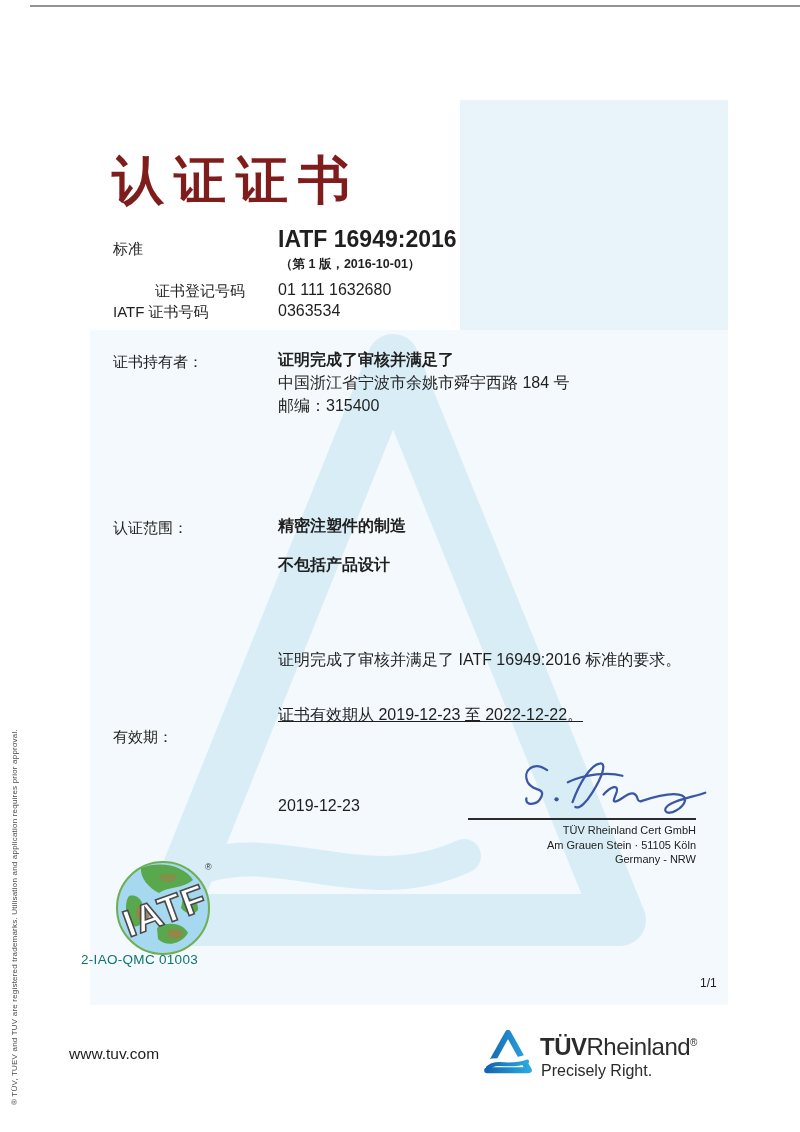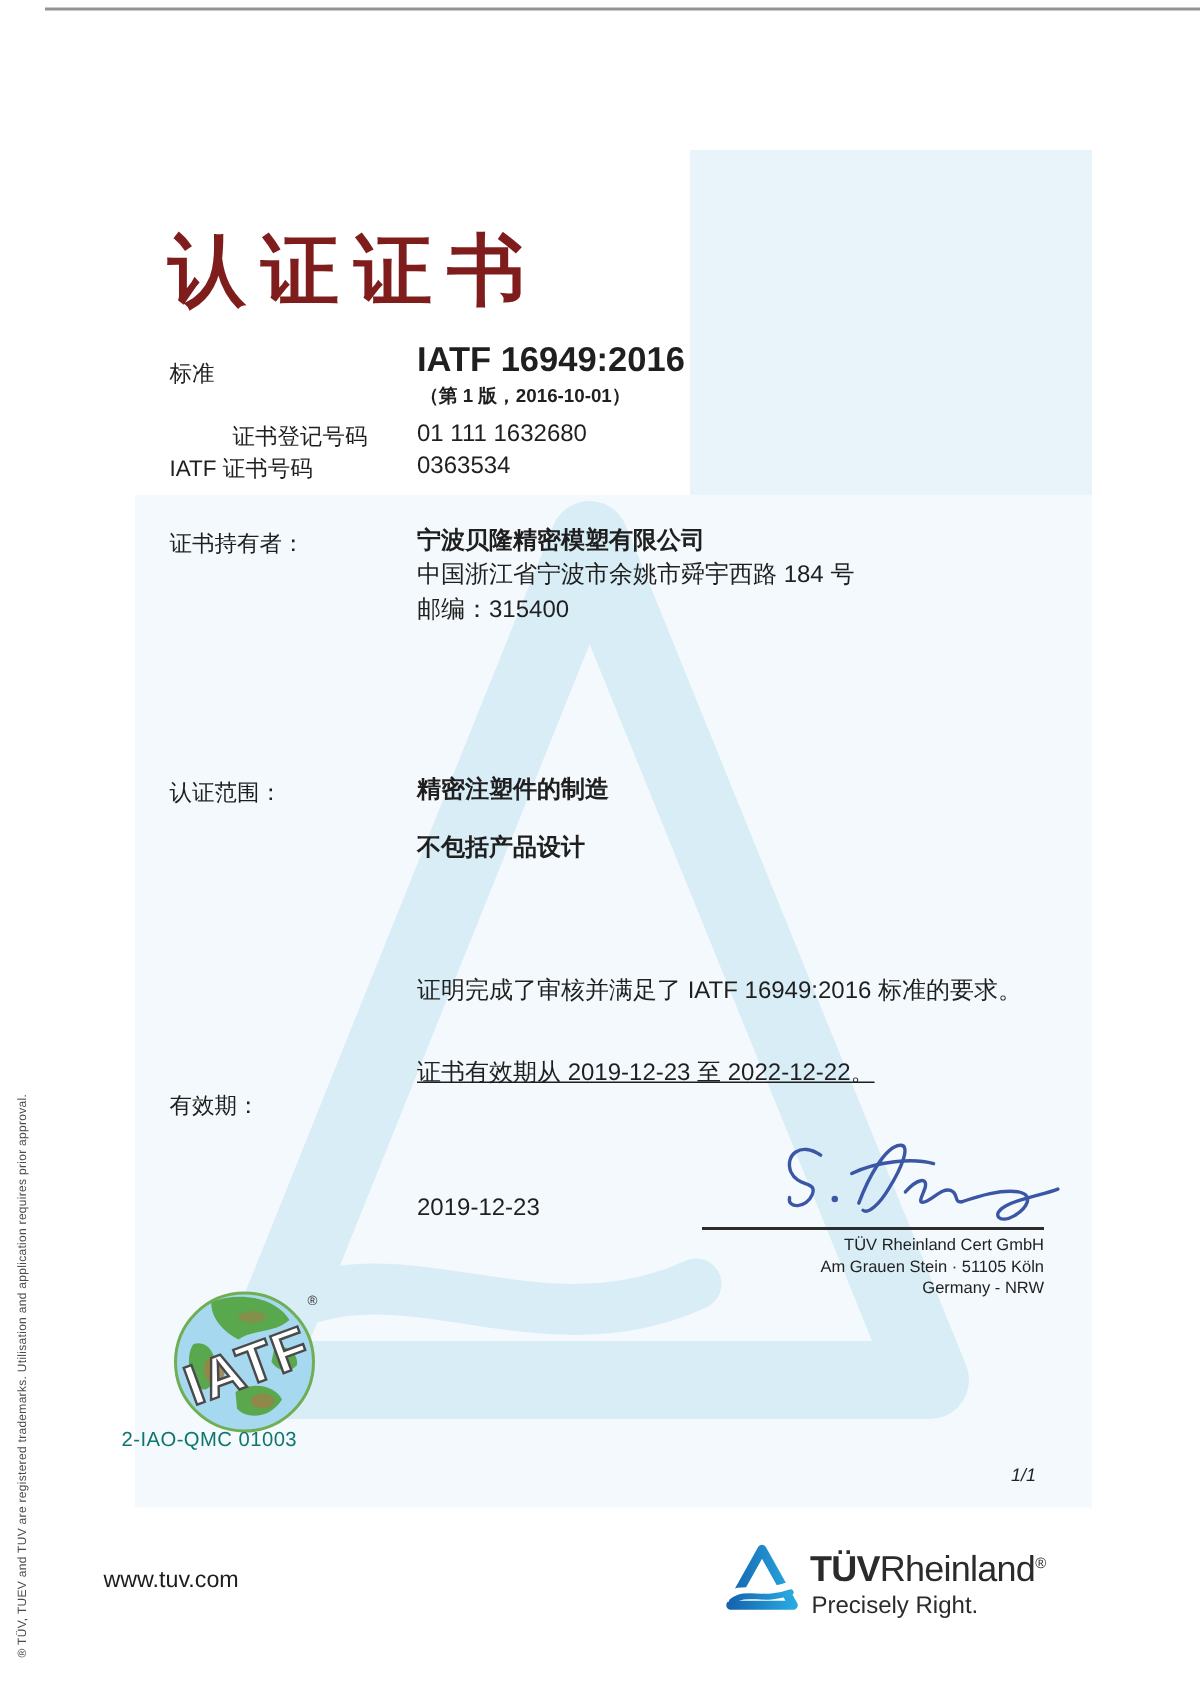--- a/index.html
+++ b/index.html
@@ -63,21 +63,21 @@
   .sig-block { right:104px; top:823px; text-align:right; font-size:11px; line-height:14.5px; color:#222; }
 
   
   .watermark { left:128px; top:318px; opacity:1; pointer-events:none; }
 
   
   .iatf-logo { left:108px; top:858px; width:110px; height:100px; }
   .iatf-reg { left:205px; top:862px; font-size:9px; color:#333; }
   .iatf-code { left:81px; top:952px; font-size:13.5px; color:#0f766e; letter-spacing:.3px; }
 
-  .page-num { left:674px; top:976px; font-size:12px; color:#222;font-style:italic; }
+  .page-num { left:700px; top:976px; font-size:12px; color:#222; }
 
   .website { left:69px; top:1045px; font-size:15.5px; color:#1d1d1d; }
 
   .tuv-logo-tri { left:482px; top:1026px; }
   .tuv-wordmark { left:540px; top:1033px; font-size:24px; color:#2b2b2b; white-space:nowrap; }
   .tuv-wordmark .b { font-weight:700; letter-spacing:-.5px; }
   .tuv-wordmark .r { font-weight:400; letter-spacing:-.5px; }
   .tuv-wordmark sup { font-size:10px; vertical-align:super; }
   .tagline { left:541px; top:1062px; font-size:16px; color:#2b2b2b; }
 </style>
@@ -101,21 +101,21 @@
 <div class="abs std-value">IATF 16949:2016</div>
 <div class="abs std-edition">（第 1 版，2016-10-01）</div>
 
 <div class="abs lbl reg-label">证书登记号码</div>
 <div class="abs val reg-value">01 111 1632680</div>
 
 <div class="abs lbl iatfno-label">IATF 证书号码</div>
 <div class="abs val iatfno-value">0363534</div>
 
 <div class="abs lbl holder-label">证书持有者：</div>
-<div class="abs val holder-name">宁波贝隆精密模塑有限公司</div>
+<div class="abs val holder-name">证明完成了审核并满足了</div>
 <div class="abs val holder-addr">中国浙江省宁波市余姚市舜宇西路 184 号</div>
 <div class="abs val holder-post">邮编：315400</div>
 
 <div class="abs lbl scope-label">认证范围：</div>
 <div class="abs val scope-l1">精密注塑件的制造</div>
 <div class="abs val scope-l2">不包括产品设计</div>
 
 <div class="abs val statement">证明完成了审核并满足了 IATF 16949:2016 标准的要求。</div>
 
 <div class="abs lbl valid-label">有效期：</div>

